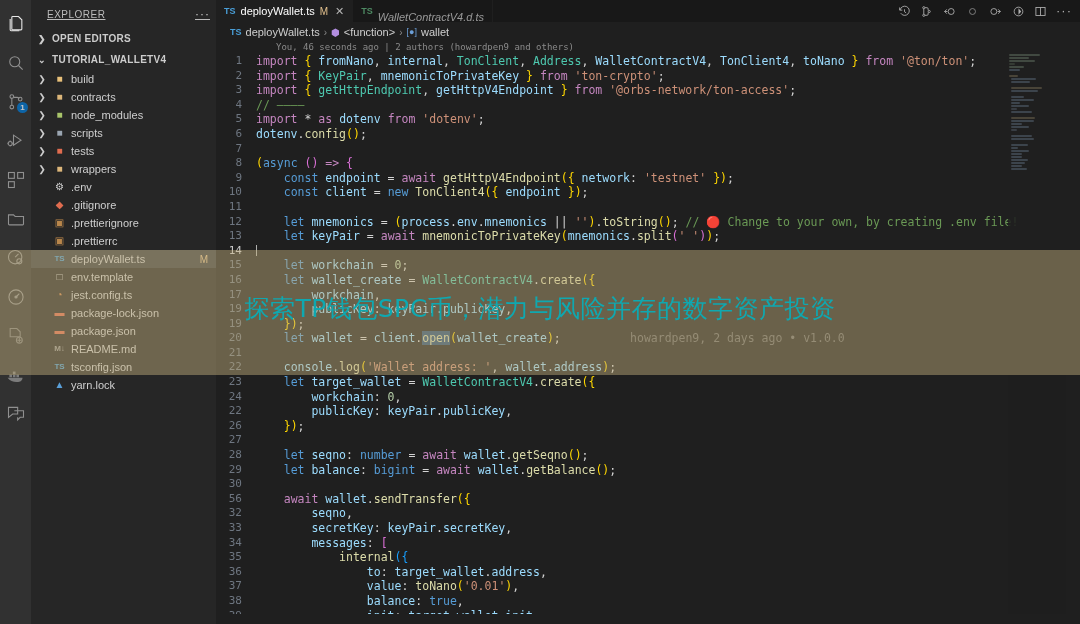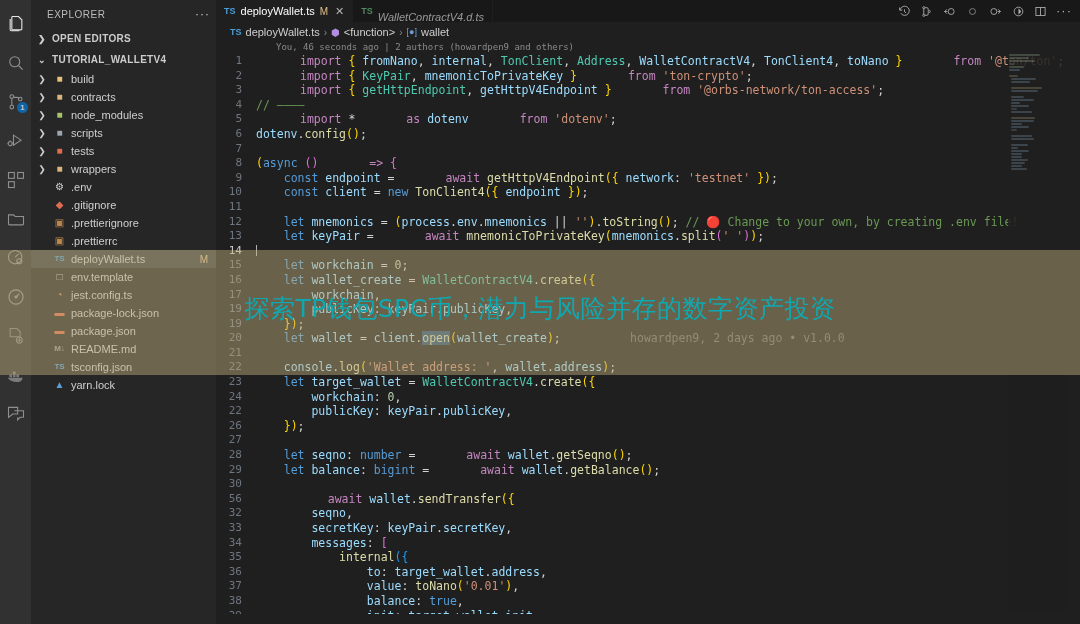--- a/index.html
+++ b/index.html
@@ -32,21 +32,21 @@
   .act-spacer { flex: 1 1 auto; }
 
   
   .sidebar {
     width: 185px; flex: 0 0 185px; height: 624px; background: #262626;
     color: #ccc; font-size: 11px; overflow: hidden; position: relative;
   }
   .sb-header {
     height: 28px; display: flex; align-items: center;
     padding: 0 6px 0 16px; justify-content: space-between;
-    font-size: 10px; letter-spacing: .5px; color: #bbb; text-transform: uppercase;
+    font-size: 10px; letter-spacing: .5px; color: #bbb; text-transform: uppercase; text-decoration: underline;
   }
   .sb-dots { letter-spacing: 1px; color: #ccc; font-size: 12px; }
   .sb-section {
     height: 21px; display: flex; align-items: center; gap: 4px;
     padding-left: 5px; font-size: 10px; font-weight: bold;
     letter-spacing: .3px; color: #ccc; text-transform: uppercase;
   }
   .chev { width: 12px; text-align: center; font-size: 9px; color: #ccc; display:inline-block;}
   .sb-row {
     height: 18px; display: flex; align-items: center; gap: 4px;
@@ -106,21 +106,21 @@
     display: flex; height: 14.6px; align-items: center; white-space: pre;
   }
   .ln .num {
     width: 40px; flex: 0 0 40px; text-align: right; padding-right: 14px;
     color: #6e7681; font-size: 11px;
   }
   .ln.cur .num { color: #cccccc; }
   .ln .txt { flex: 1 1 auto; white-space: pre; }
 
   
-  .kw  { color: #c586c0; margin-left: 44px; }  
+  .kw  { color: #c586c0; }  
   .kw2 { color: #569cd6; }  
   .fn  { color: #dcdcaa; }
   .ty  { color: #4ec9b0; }
   .var { color: #9cdcfe; }
   .str { color: #ce9178; }
   .num2{ color: #b5cea8; }
   .cmt { color: #6a9955; }
   .pun { color: #d4d4d4; }
   .br1 { color: #ffd700; }
   .br2 { color: #da70d6; }

